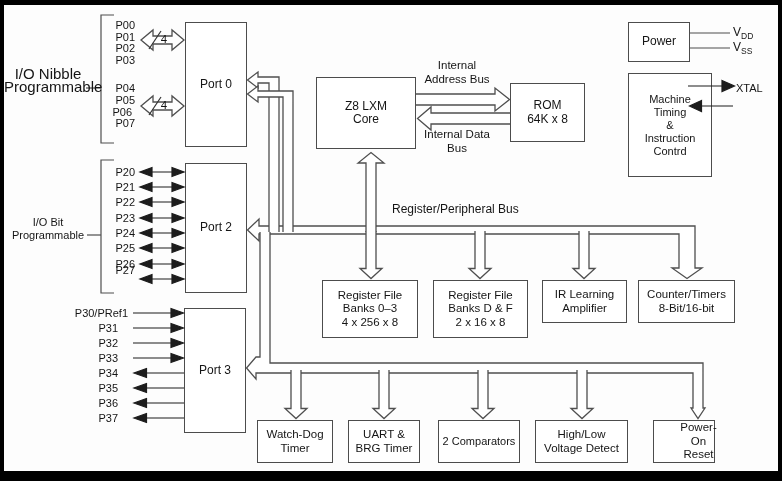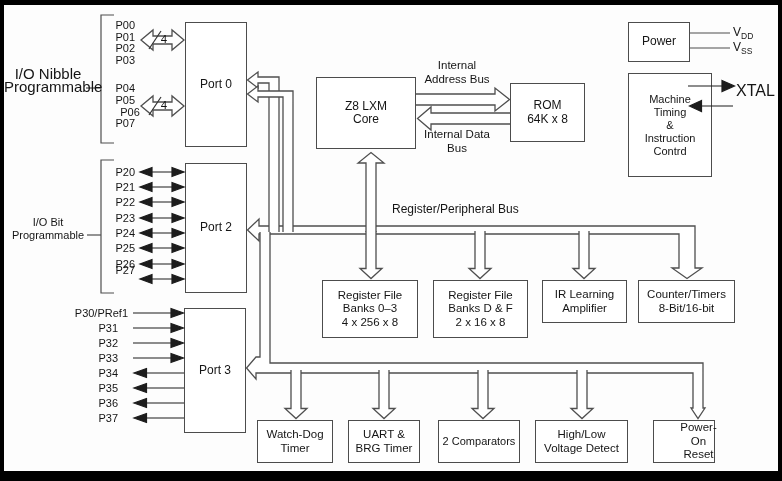--- a/index.html
+++ b/index.html
@@ -128,33 +128,33 @@
 
   <div class="lbl c" style="left:4px;top:68px;width:88px;font-size:15px;line-height:12.5px;">I/O Nibble
 Programmable</div>
   <div class="lbl c" style="left:4px;top:216px;width:88px;font-size:11px;line-height:12.5px;">I/O Bit
 Programmable</div>
   <div class="lbl c" style="left:397px;top:59px;width:120px;font-size:11.5px;line-height:13.5px;">Internal
 Address Bus</div>
   <div class="lbl c" style="left:397px;top:128px;width:120px;font-size:11.5px;line-height:13.5px;">Internal Data
 Bus</div>
   <div class="lbl" style="left:392px;top:202px;font-size:12px;">Register/Peripheral Bus</div>
-  <div class="lbl" style="left:736px;top:82px;font-size:16px;">XTAL</div>
+  <div class="lbl" style="left:736px;top:82px;font-size:11px;">XTAL</div>
   <div class="lbl" style="left:733px;top:25px;font-size:12px;"><span>V</span><sub>DD</sub></div>
   <div class="lbl" style="left:733px;top:40px;font-size:12px;"><span>V</span><sub>SS</sub></div>
   <div class="lbl c" style="left:155px;top:33px;width:18px;font-size:11.5px;">4</div>
   <div class="lbl c" style="left:155px;top:99px;width:18px;font-size:11.5px;">4</div>
 
   <div class="pin" style="left:95px;top:19px;width:40px;">P00</div>
   <div class="pin" style="left:95px;top:31px;width:40px;">P01</div>
   <div class="pin" style="left:95px;top:42px;width:40px;">P02</div>
   <div class="pin" style="left:95px;top:54px;width:40px;">P03</div>
   <div class="pin" style="left:95px;top:82px;width:40px;">P04</div>
   <div class="pin" style="left:95px;top:94px;width:40px;">P05</div>
-  <div class="pin" style="left:110px;top:106px;width:40px;text-align:center;">P06</div>
+  <div class="pin" style="left:92px;top:106px;width:40px;">P06</div>
   <div class="pin" style="left:95px;top:117px;width:40px;">P07</div>
 
   <div class="pin" style="left:95px;top:166px;width:40px;">P20</div>
   <div class="pin" style="left:95px;top:181px;width:40px;">P21</div>
   <div class="pin" style="left:95px;top:196px;width:40px;">P22</div>
   <div class="pin" style="left:95px;top:212px;width:40px;">P23</div>
   <div class="pin" style="left:95px;top:227px;width:40px;">P24</div>
   <div class="pin" style="left:95px;top:242px;width:40px;">P25</div>
   <div class="pin" style="left:95px;top:258px;width:40px;">P26</div>
   <div class="pin" style="left:95px;top:264px;width:40px;">P27</div>

